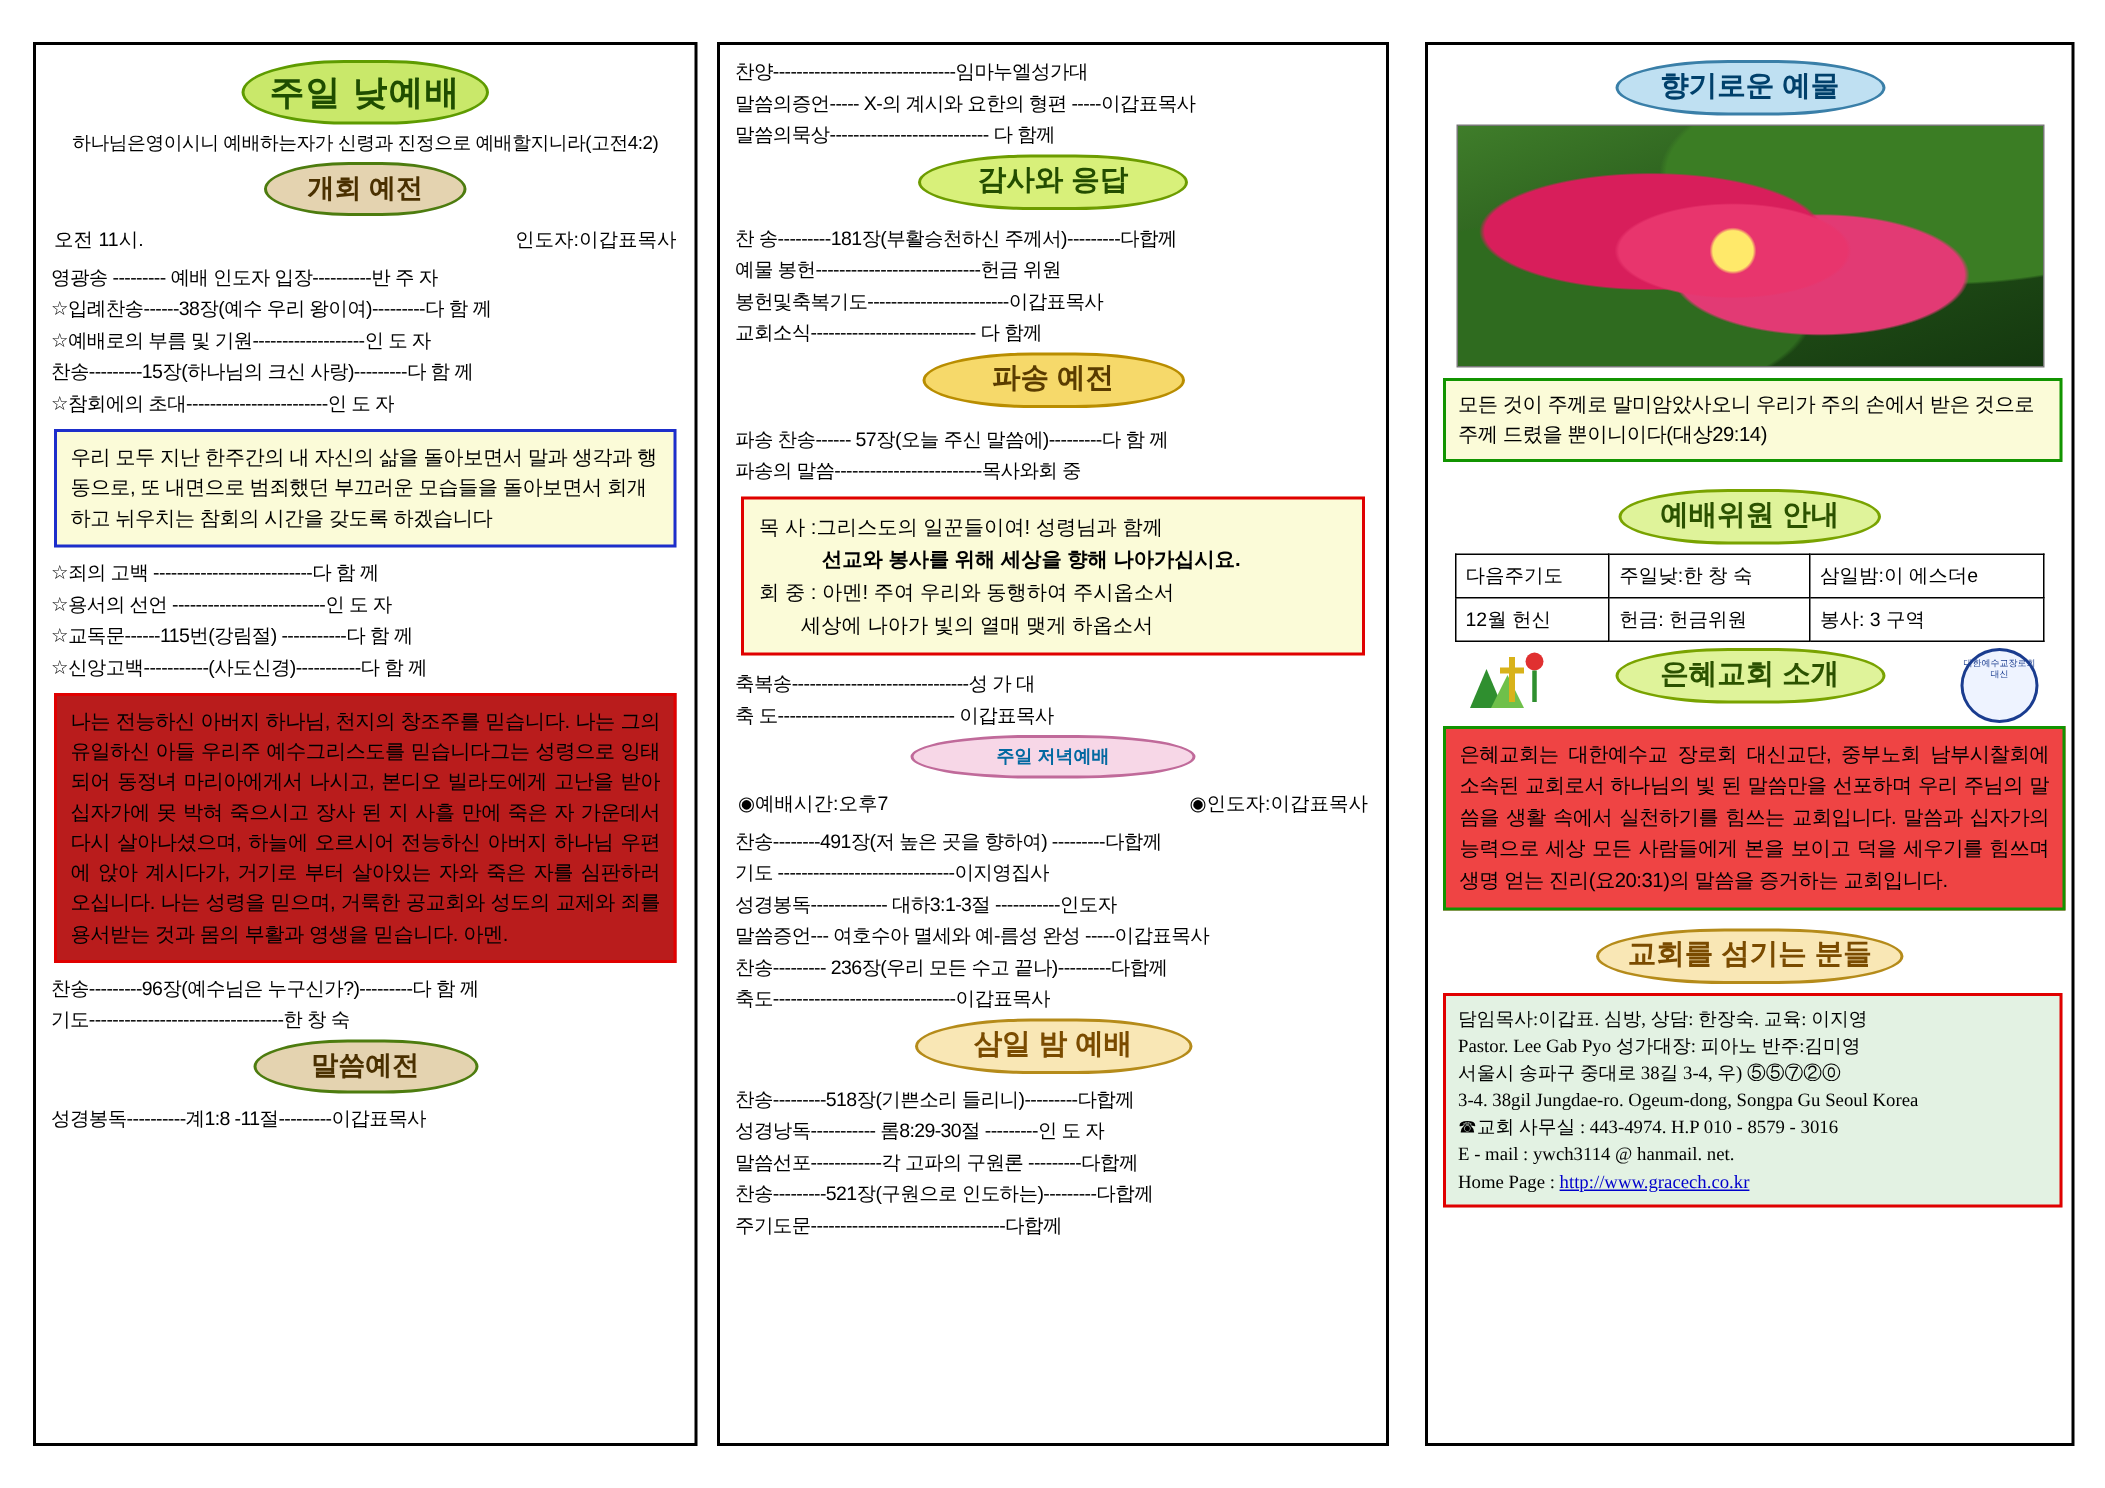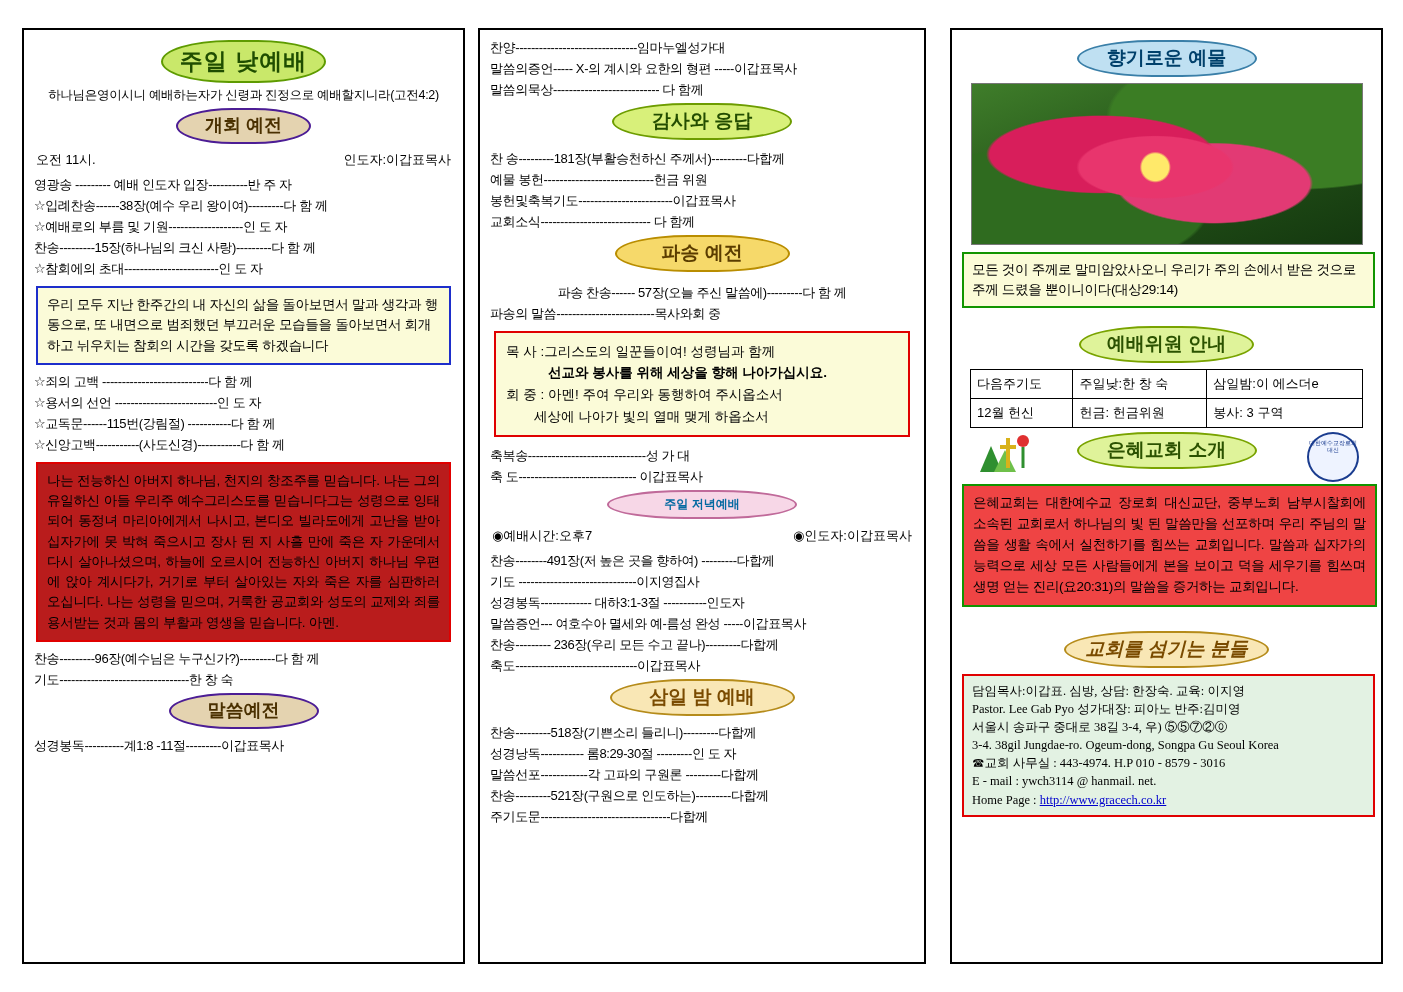--- a/index.html
+++ b/index.html
@@ -37,21 +37,21 @@
     width:165px;padding:7px 0;
     background:#c9e86a;
     border:2px solid #5e9b00;
     color:#1f4d00;
     font-size:23px;
     letter-spacing:1px;
   }
   .banner-tan{
     width:135px;padding:6px 0;
     background:#e4d3b0;
-    border:2px solid #4c1d95;
+    border:2px solid #4d7c0f;
     color:#4a3000;
     font-size:18px;
   }
   .banner-blue{
     width:160px;padding:6px 0;
     background:#bfe0f2;
     border:2px solid #3a7fa8;
     color:#00406b;
     font-size:19px;
   }
@@ -207,21 +207,21 @@
 
       <div class="banner banner-yellowgreen">감사와 응답</div>
 
       <div class="line" style="margin-top:10px;">찬 송---------181장(부활승천하신 주께서)---------다합께</div>
       <div class="line">예물 봉헌----------------------------헌금 위원</div>
       <div class="line">봉헌및축복기도------------------------이갑표목사</div>
       <div class="line">교회소식---------------------------- 다 함께</div>
 
       <div class="banner banner-orange">파송 예전</div>
 
-      <div class="line" style="margin-top:12px;text-align:center;">파송 찬송------  57장(오늘 주신 말씀에)---------다 함 께</div>
+      <div class="line" style="margin-top:12px;">파송 찬송------  57장(오늘 주신 말씀에)---------다 함 께</div>
       <div class="line">파송의 말씀-------------------------목사와회 중</div>
 
       <div class="red-center-box">
         <div>목 사 :그리스도의 일꾼들이여! 성령님과 함께</div>
         <div class="ind">선교와 봉사를 위해 세상을 향해 나아가십시요.</div>
         <div>회 중 : 아멘! 주여 우리와 동행하여 주시옵소서</div>
         <div class="ind2">세상에 나아가 빛의 열매 맺게 하옵소서</div>
       </div>
 
       <div class="line" style="margin-top:10px;">축복송------------------------------성 가 대</div>
@@ -290,21 +290,21 @@
         <div class="bar-center">
           <div class="banner banner-lime" style="width:180px;margin:0;">은혜교회 소개</div>
         </div>
         <div class="logo-right">
           <div class="lr-txt">대한예수교장로회 대신</div>
         </div>
       </div>
 
       <div class="intro-box">은혜교회는 대한예수교 장로회 대신교단, 중부노회 남부시찰회에 소속된 교회로서 하나님의 빛 된 말씀만을 선포하며 우리 주님의 말씀을 생활 속에서 실천하기를 힘쓰는 교회입니다. 말씀과 십자가의 능력으로 세상 모든 사람들에게 본을 보이고 덕을 세우기를 힘쓰며 생명 얻는 진리(요20:31)의 말씀을 증거하는 교회입니다.</div>
 
-      <div class="banner banner-magenta" style="width:205px;margin-top:24px;font-style:italic;">교회를 섬기는 분들</div>
+      <div class="banner banner-magenta" style="width:205px;margin-top:12px;">교회를 섬기는 분들</div>
 
       <div class="contact-box">
         <div>담임목사:이갑표.  심방, 상담: 한장숙.  교육: 이지영</div>
         <div>Pastor. Lee Gab Pyo 성가대장:  피아노 반주:김미영</div>
         <div>서울시 송파구 중대로 38길 3-4,  우) ⑤⑤⑦②⓪</div>
         <div>3-4. 38gil Jungdae-ro. Ogeum-dong, Songpa Gu Seoul Korea</div>
         <div>☎교회 사무실 : 443-4974. H.P 010 - 8579 - 3016</div>
         <div>E - mail : ywch3114 @ hanmail. net.</div>
         <div>Home Page : <a href="#">http://www.gracech.co.kr</a></div>
       </div>

